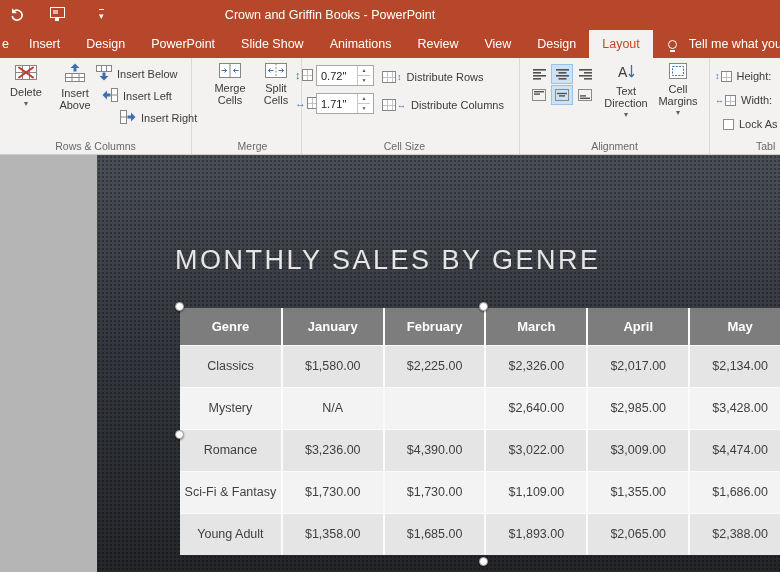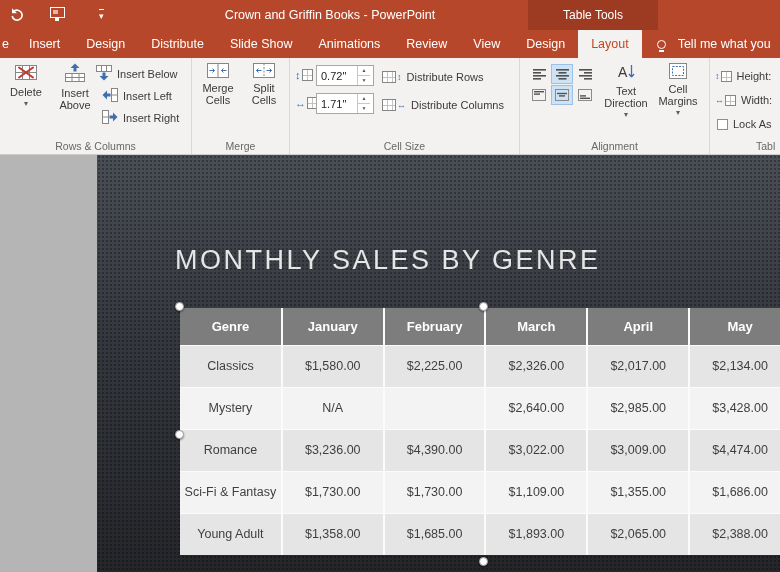--- a/index.html
+++ b/index.html
@@ -77,28 +77,27 @@
             <path d="M3.2 9a5 5 0 1 0 1.6-4.6" fill="none" stroke="#fff" stroke-width="1.6"></path>
             <path d="M3 1.2v5h5z" fill="#fff"></path>
           </svg>
       </span>
       <span class="qat-item qat-show">
           <span class="monitor"></span>
         </span>
       <span class="qat-item qat-caret">▾</span>
     </div>
     <div class="app-title">Crown and Griffin Books - PowerPoint</div>
-    <div class="ctx-header">Table Tools</div>
   </div>
 
   <div class="tabrow">
     <span class="tab tab-file">e</span>
     <span class="tab">Insert</span>
     <span class="tab">Design</span>
-    <span class="tab">Distribute</span>
+    <span class="tab">PowerPoint</span>
     <span class="tab">Slide Show</span>
     <span class="tab">Animations</span>
     <span class="tab">Review</span>
     <span class="tab">View</span>
     <span class="tab">Design</span>
     <span class="tab selected">Layout</span>
     <span class="tellme">
       <span class="bulb"></span>
       <span>Tell me what you</span>
     </span>
@@ -142,34 +141,34 @@
       <div class="smallbtn" style="left:102px;top:28px;">
         <span>
           <svg width="16" height="14" viewBox="0 0 16 14">
               <path d="M0.5 7L5 2.5v3h3.5v3H5v3z" fill="#3f6fae"></path>
               <rect x="9.5" y="0.5" width="6" height="13" fill="#fff" stroke="#868686"></rect>
               <path d="M9.5 7h6" stroke="#868686"></path>
             </svg>
         </span>
         <span>Insert Left</span>
       </div>
-      <div class="smallbtn" style="left:102px;top:50px;">
+      <div class="smallbtn" style="left:120px;top:50px;">
         <span>
           <svg width="16" height="14" viewBox="0 0 16 14">
               <rect x="0.5" y="0.5" width="6" height="13" fill="#fff" stroke="#868686"></rect>
               <path d="M0.5 7h6" stroke="#868686"></path>
               <path d="M15.5 7L11 2.5v3H7.5v3H11v3z" fill="#3f6fae"></path>
             </svg>
         </span>
         <span>Insert Right</span>
       </div>
       <div class="rgroup-label">Rows &amp; Columns</div>
     </div>
 
-    <div class="rgroup" style="left:192px;width:98px;">
+    <div class="rgroup" style="left:204px;width:98px;">
       <div class="bigbtn" style="left:4px;width:44px;height:76px;">
         <span>
           <svg width="22" height="15" viewBox="0 0 22 15">
               <rect x="0.5" y="0.5" width="21" height="14" fill="#fff" stroke="#868686"></rect>
               <path d="M11 0.5v14" stroke="#868686"></path>
               <path d="M2.5 7.5h5m0 0L5.5 5.5m2 2l-2 2M19.5 7.5h-5m0 0l2-2m-2 2l2 2" stroke="#3f6fae" fill="none"></path>
             </svg>
         </span>
         <span class="lbl2">Merge
 Cells</span>
@@ -319,21 +318,21 @@
           </span>
         <span>Height:</span>
       </div>
       <div class="smallbtn" style="left:5px;top:32px;">
         <span class="iconrow">
             <span class="arrow-blue" style="font-size:9px;">↔</span>
             <span class="tgrid" style="width:11px;height:11px;"></span>
           </span>
         <span>Width:</span>
       </div>
-      <div class="smallbtn" style="left:7px;top:56px;">
+      <div class="smallbtn" style="left:13px;top:56px;">
         <span class="cb"></span>
         <span>Lock As</span>
       </div>
       <div class="rgroup-label" style="text-align:left;padding-left:46px;">Tabl</div>
     </div>
 
   </div>
 
   <div class="workspace">
     <div style="position:absolute;left:0;top:0;width:97px;height:417px;"></div>

